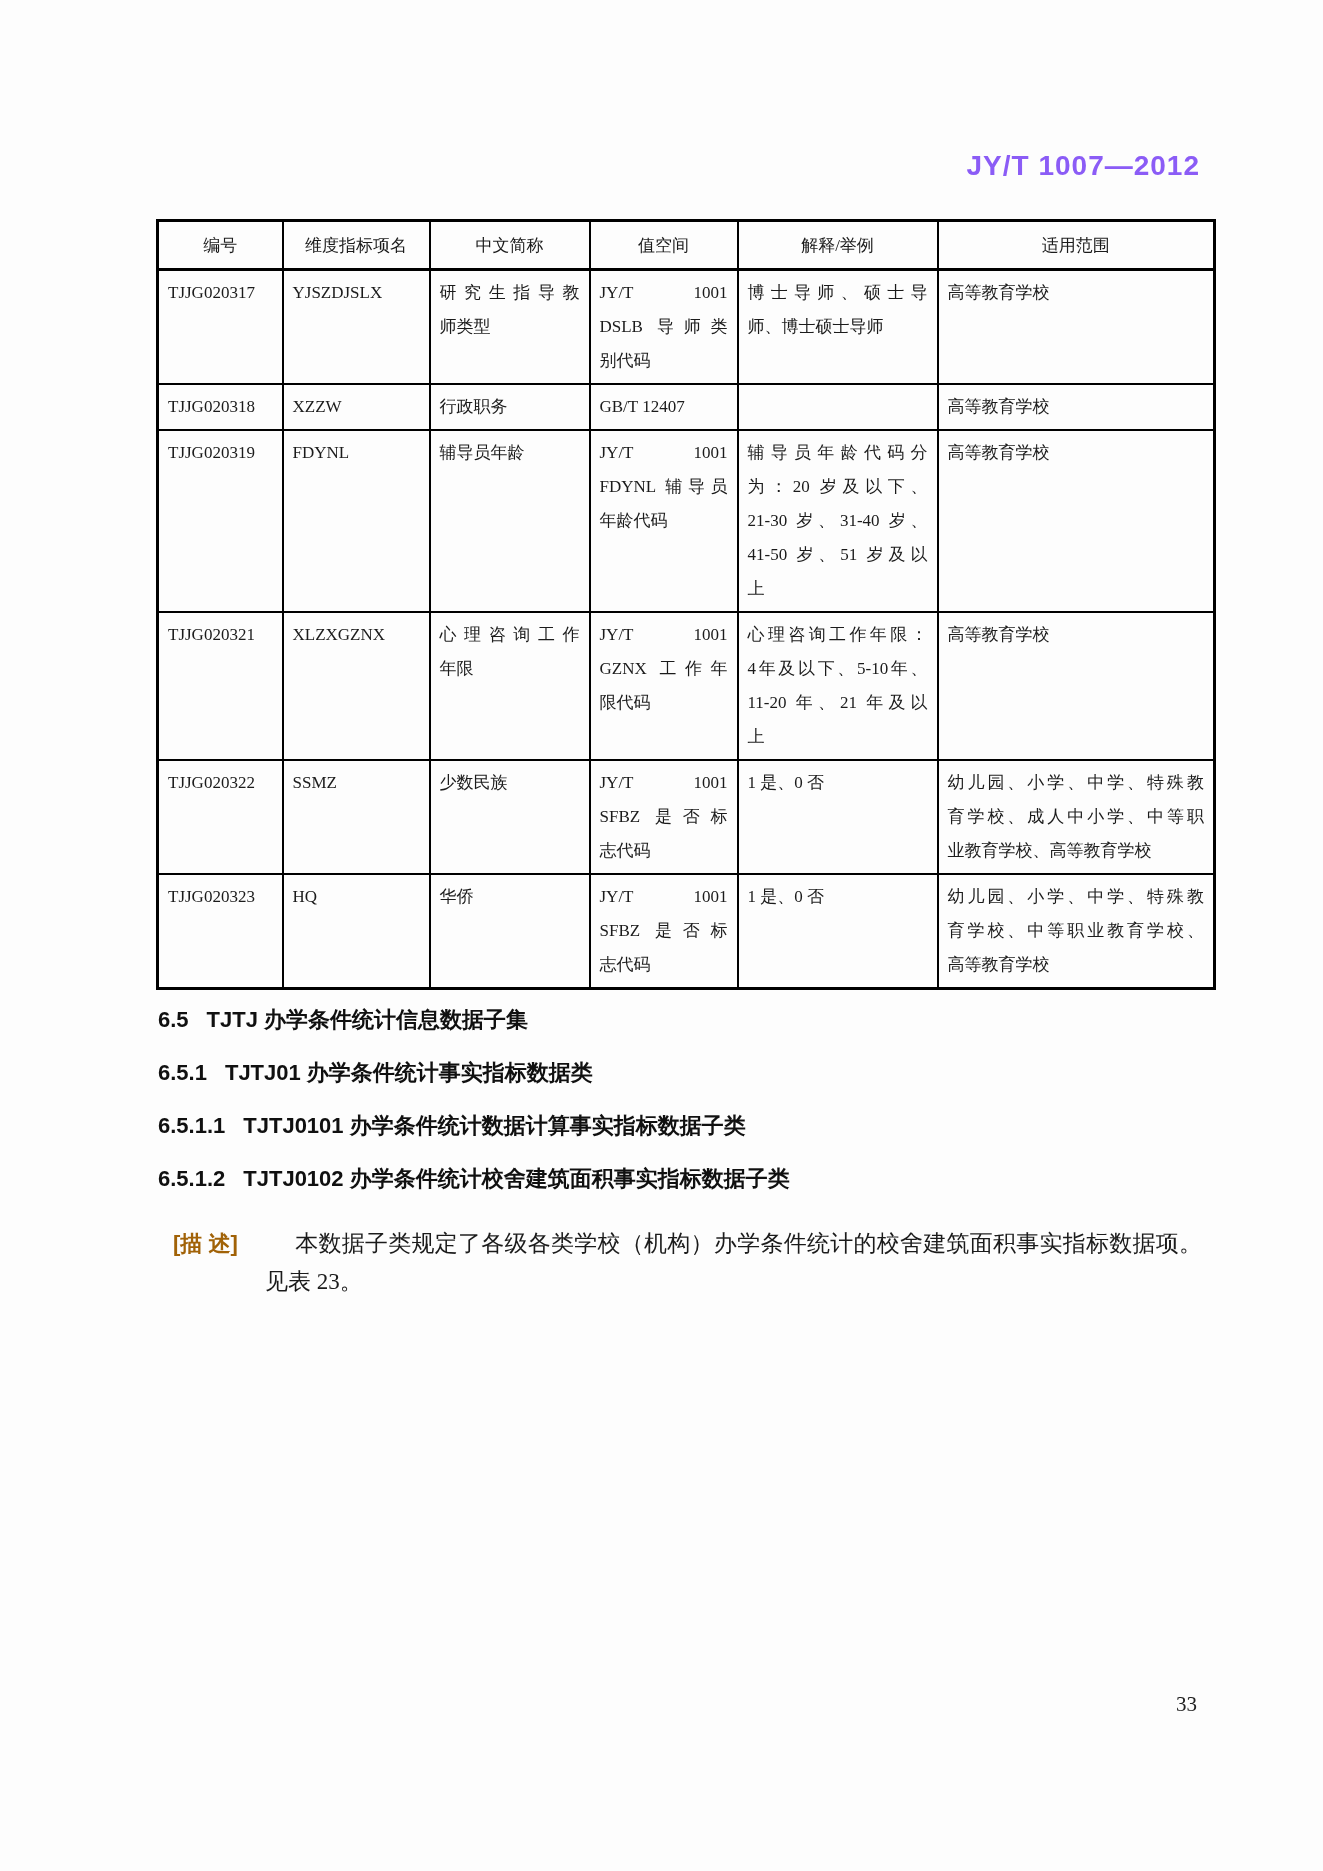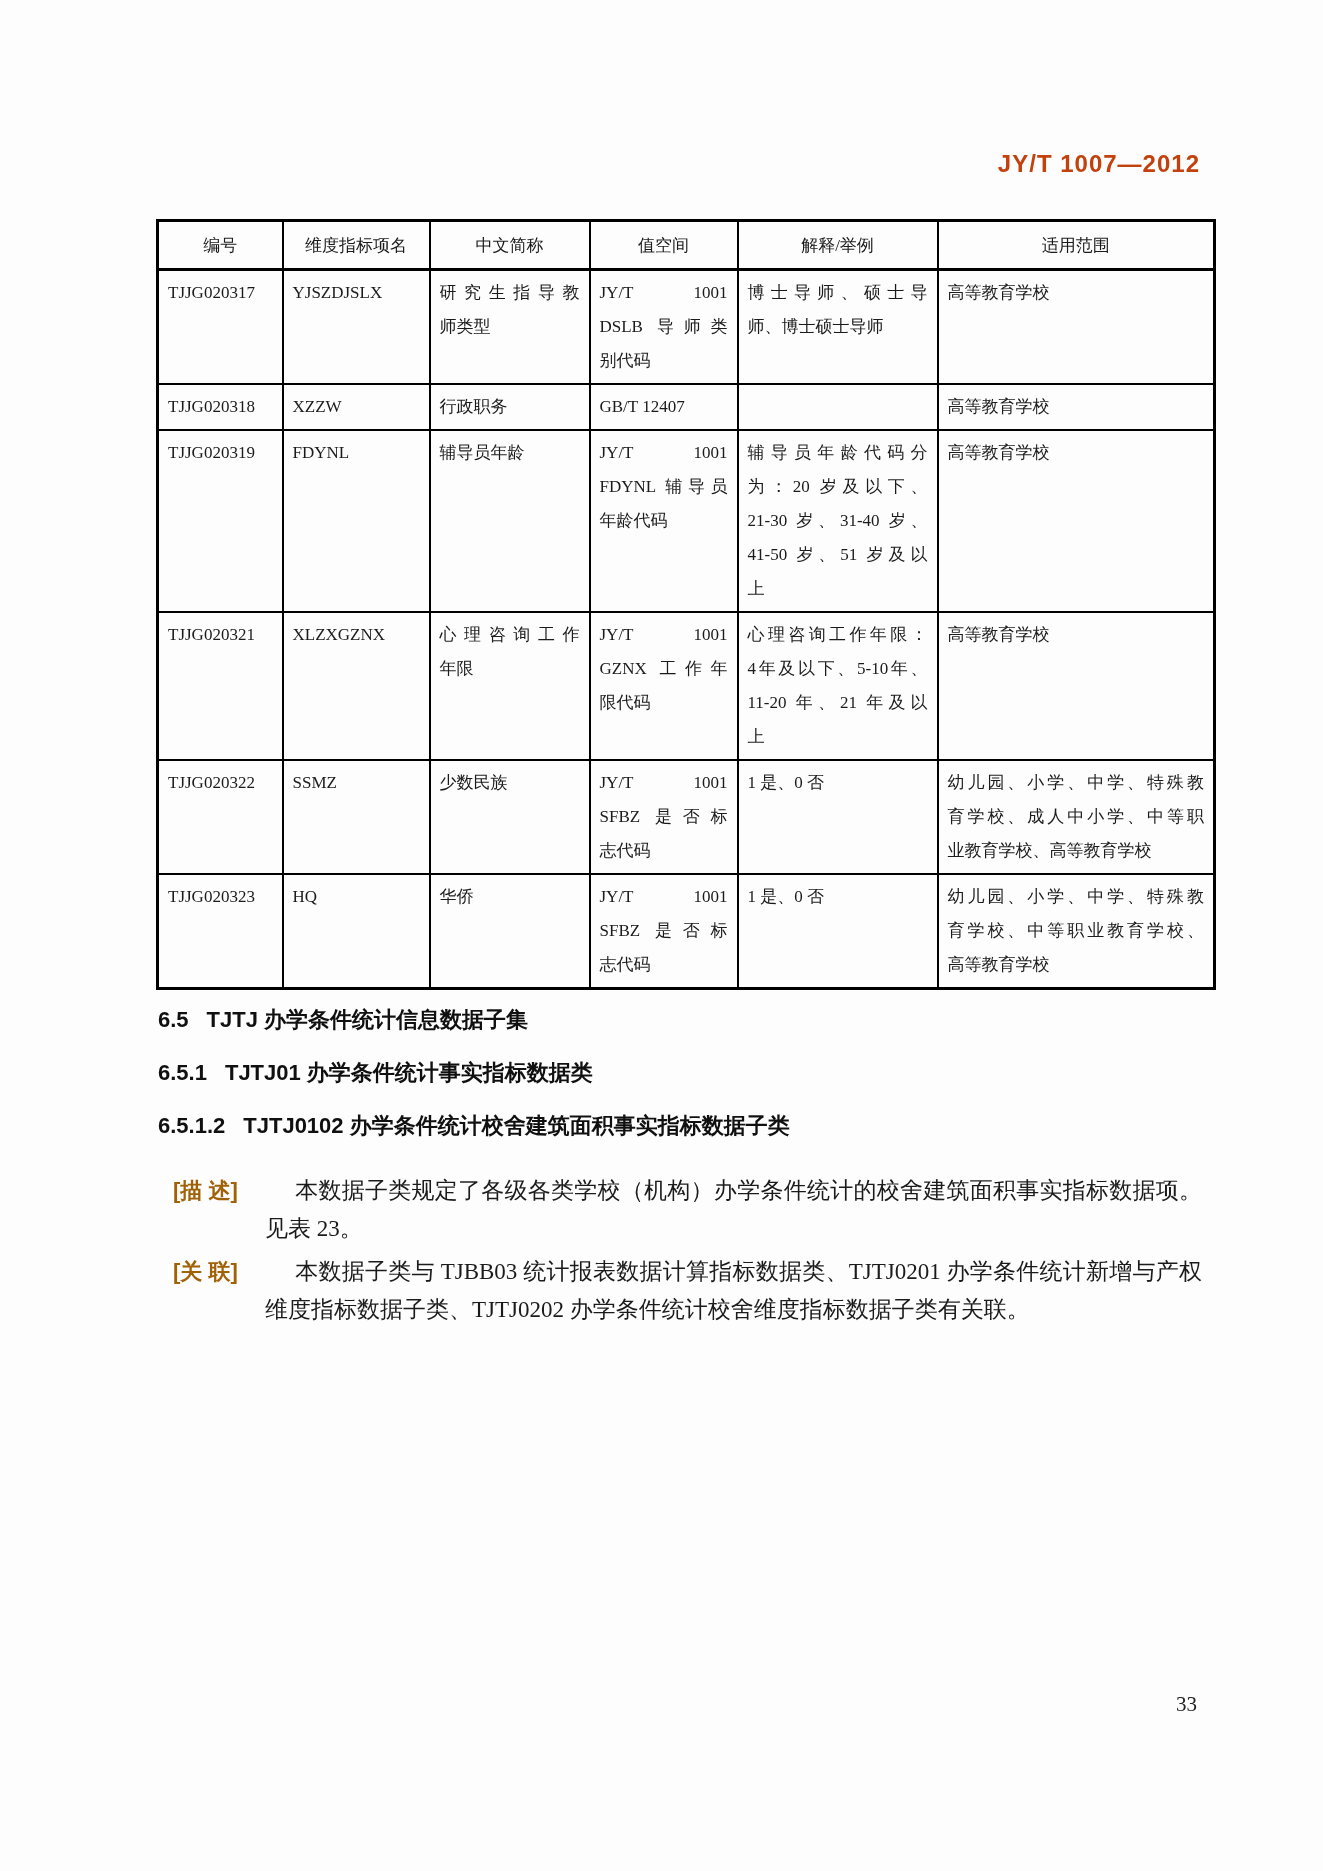--- a/index.html
+++ b/index.html
@@ -1,21 +1,21 @@
 <!DOCTYPE html>
 <html><head>
 <meta charset="utf-8">
 <style>
   html,body{margin:0;padding:0;}
   body{width:1323px;height:1871px;position:relative;background:#fdfdfd;
        font-family:"Liberation Serif","DejaVu Serif",serif;color:#1b1b1b;overflow:hidden;}
 
   .doc-ref{position:absolute;top:150px;left:156px;width:1044px;text-align:right;
            font-family:"Liberation Sans","DejaVu Sans",sans-serif;font-weight:bold;
-           font-size:24px;letter-spacing:1px;color:#c2410c;}
+           font-size:28px;letter-spacing:1px;color:#8b5cf6;}
 
   .content{position:absolute;top:219px;left:156px;width:1242px;}
 
   table.std{border-collapse:collapse;table-layout:fixed;width:1057px;
             border:3px solid #000;}
   table.std th{border:2px solid #000;border-bottom:3px solid #000;font-weight:normal;
                font-size:17px;height:46px;text-align:center;vertical-align:middle;padding:0;}
   table.std td{border:2px solid #000;vertical-align:top;padding:5px 9px;
                font-size:17px;line-height:34px;}
   .ln{text-align:left;white-space:nowrap;}
@@ -208,26 +208,26 @@
       </tbody>
   </table>
 
   <div class="sections">
     <p class="h first">
       <span class="num">6.5</span><span>TJTJ 办学条件统计信息数据子集</span>
     </p>
     <p class="h">
       <span class="num">6.5.1</span><span>TJTJ01 办学条件统计事实指标数据类</span>
     </p>
+    <p class="h">
+      <span class="num">6.5.1.1</span><span>TJTJ0101 办学条件统计数据计算事实指标数据子类</span>
+    </p>
     <p class="h before-hang">
       <span class="num">6.5.1.2</span><span>TJTJ0102 办学条件统计校舍建筑面积事实指标数据子类</span>
     </p>
     <p class="hang">
       <span class="lbl">[描 述]</span><span>本数据子类规定了各级各类学校（机构）办学条件统计的校舍建筑面积事实指标数据项。见表 23。</span>
     </p>
-    <p class="hang">
-      <span class="lbl">[关 联]</span><span>本数据子类与 TJBB03 统计报表数据计算指标数据类、TJTJ0201 办学条件统计新增与产权维度指标数据子类、TJTJ0202 办学条件统计校舍维度指标数据子类有关联。</span>
-    </p>
   </div>
 
 </div>
 
 <div class="page-number">33</div>
 
 </body></html>

